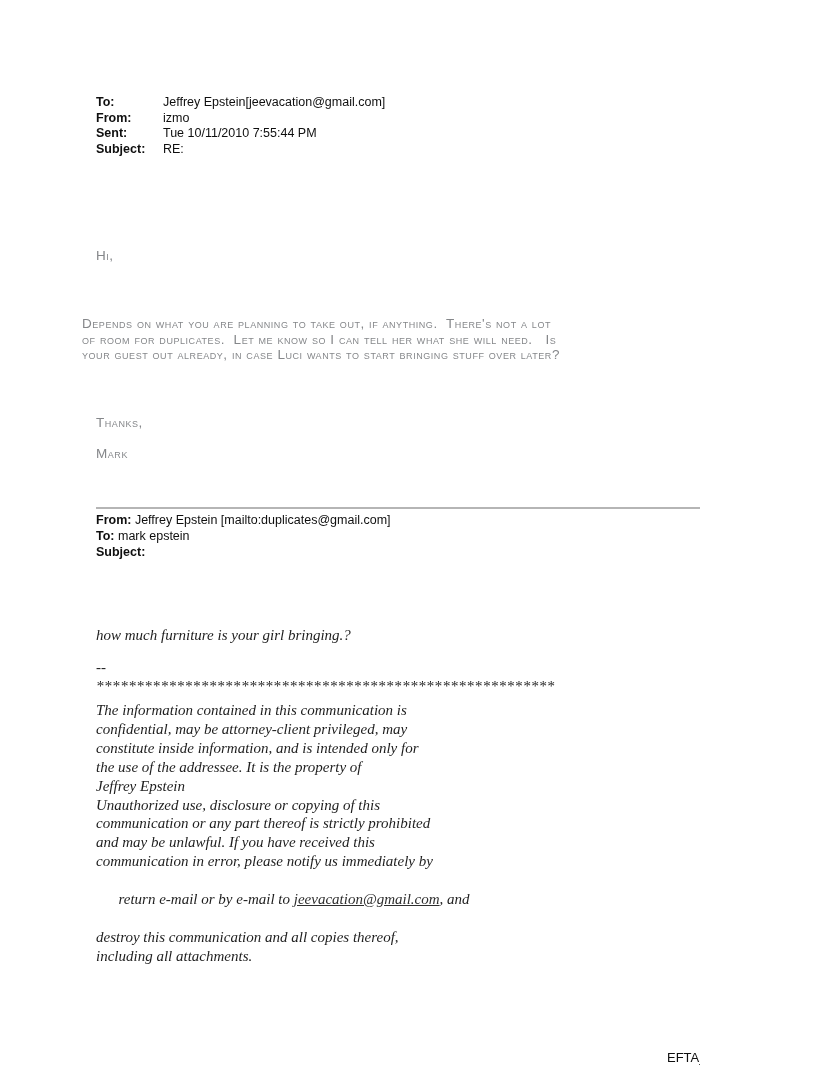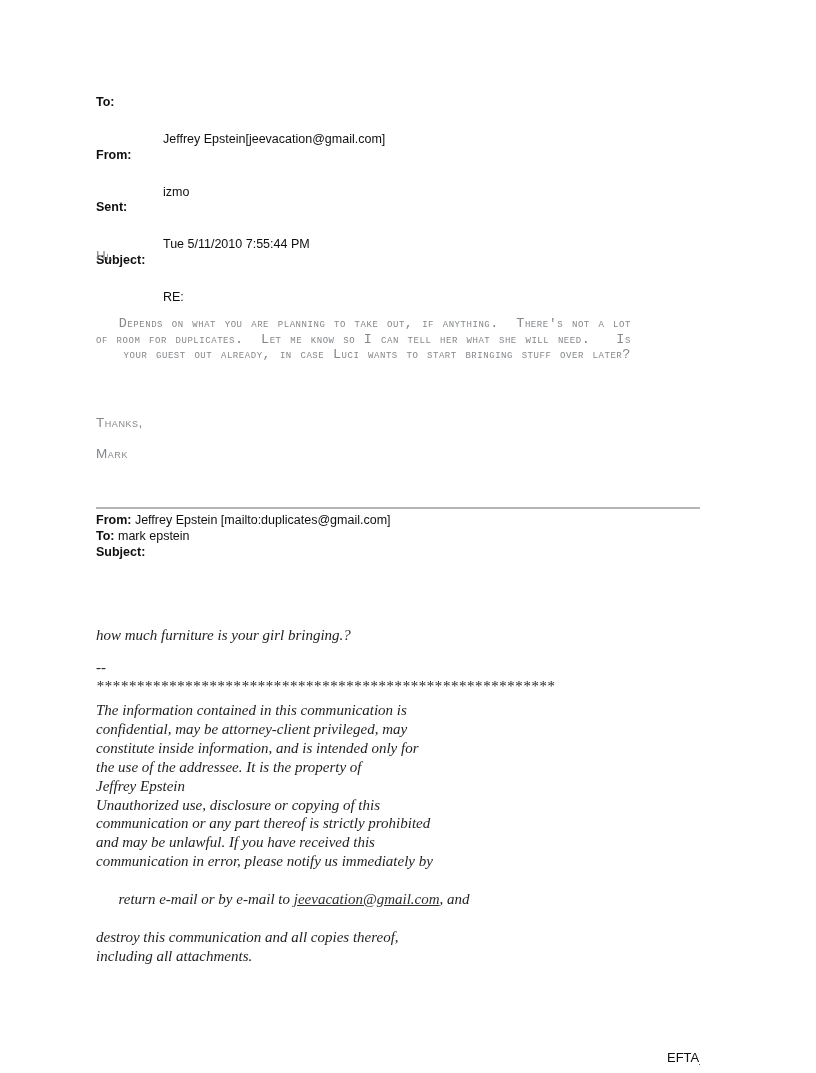--- a/index.html
+++ b/index.html
@@ -8,31 +8,30 @@
     width:700px;height:1073px;
     background:#ffffff;
     font-family:"Liberation Sans",sans-serif;
     color:#141414;
     overflow:hidden;
   }
   
   .hdr{position:absolute;left:96px;top:95px;font-size:12.5px;line-height:15.5px;color:#0f0f0f;}
   .hdr-row{display:flex;}
   .hdr-label{font-weight:bold;width:67px;flex:0 0 67px;}
-  .hdr-value{white-space:pre;margin-top:37px;}
+  .hdr-value{white-space:pre;}
   
   .gray{
     color:#85878a;
     font-variant:small-caps;
     letter-spacing:0.55px;
     font-size:13.5px;
-    text-align:right;
   }
   .greeting{position:absolute;left:96px;top:248px;}
-  .reply-par{position:absolute;left:96px;top:316px;line-height:15.7px;font-family:Liberation Mono, monospace;}
+  .reply-par{position:absolute;left:82px;top:316px;line-height:15.7px;}
   .reply-par div{white-space:pre;}
   .closing{position:absolute;left:96px;top:415px;}
   .signature{position:absolute;left:96px;top:446px;}
   
   .divider{position:absolute;left:96px;top:507px;width:626px;height:2px;background:#b5b5b5;}
   
   .qhdr{position:absolute;left:96px;top:512px;font-size:12.5px;line-height:16px;color:#0f0f0f;}
   .qhdr .lbl{font-weight:bold;}
   .qhdr .val{white-space:pre;}
   
@@ -55,21 +54,21 @@
     <div class="hdr-row">
       <span class="hdr-label">To:</span>
       <span class="hdr-value">Jeffrey Epstein[jeevacation@gmail.com]</span>
     </div>
     <div class="hdr-row">
       <span class="hdr-label">From:</span>
       <span class="hdr-value">izmo</span>
     </div>
     <div class="hdr-row">
       <span class="hdr-label">Sent:</span>
-      <span class="hdr-value">Tue 5/11/2010 7:55:44 PM</span>
+      <span class="hdr-value">Tue 10/11/2010 7:55:44 PM</span>
     </div>
     <div class="hdr-row">
       <span class="hdr-label">Subject:</span>
       <span class="hdr-value">RE:</span>
     </div>
   </div>
 
   <div class="greeting gray">Hi,</div>
 
   <div class="reply-par gray">

